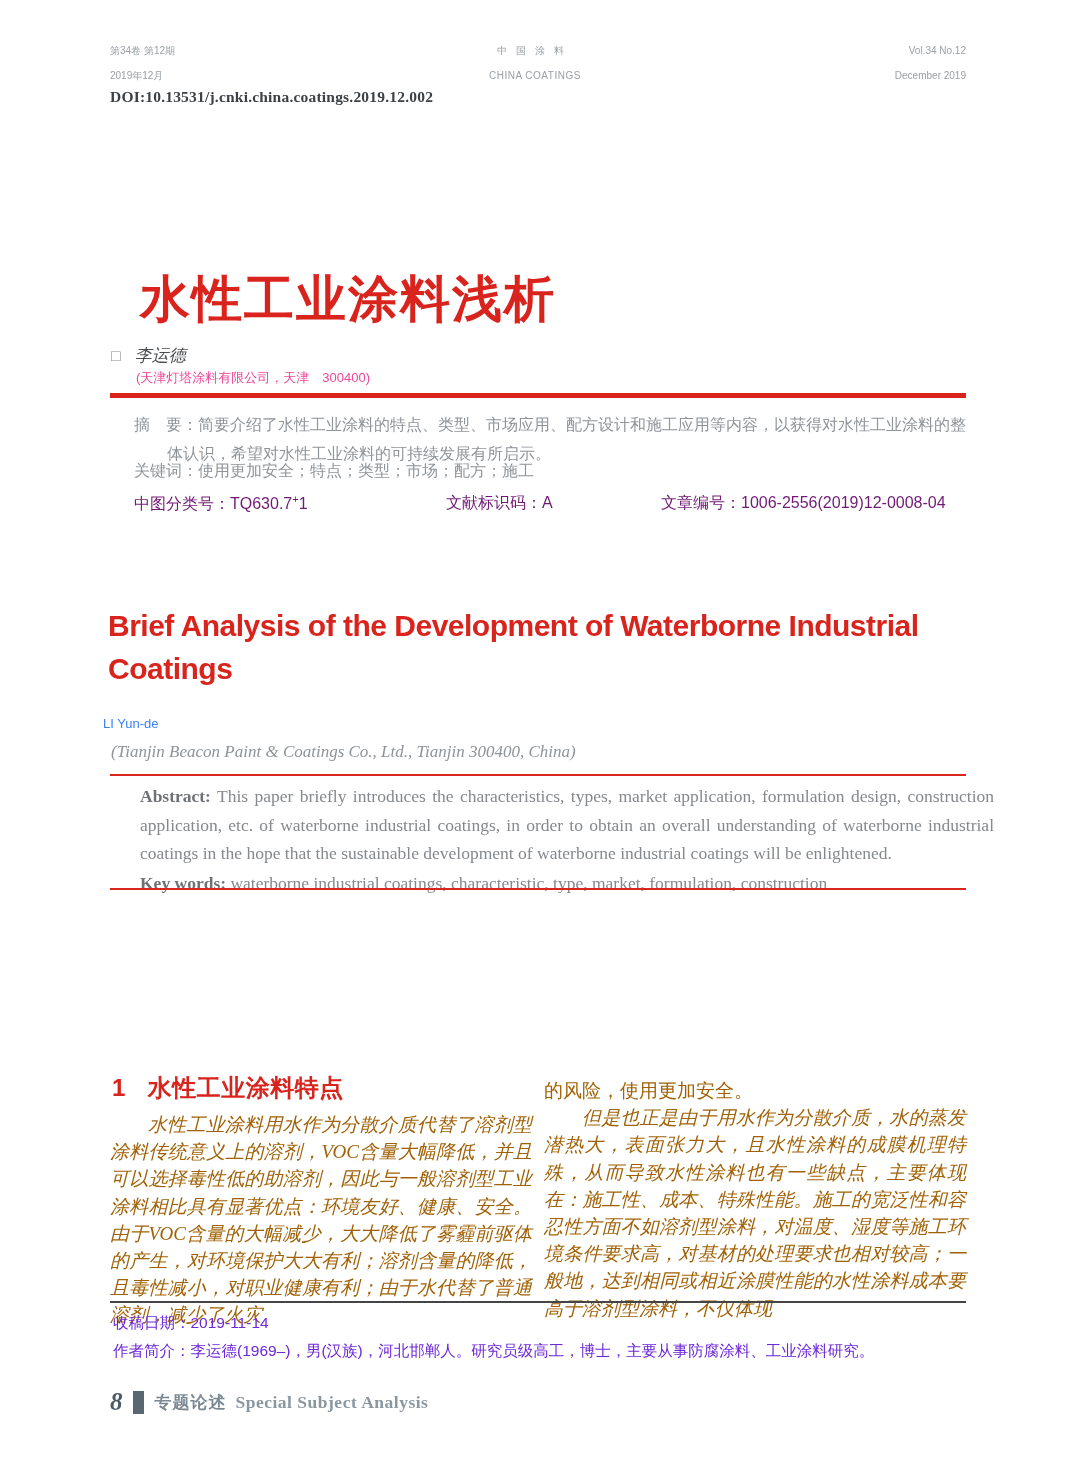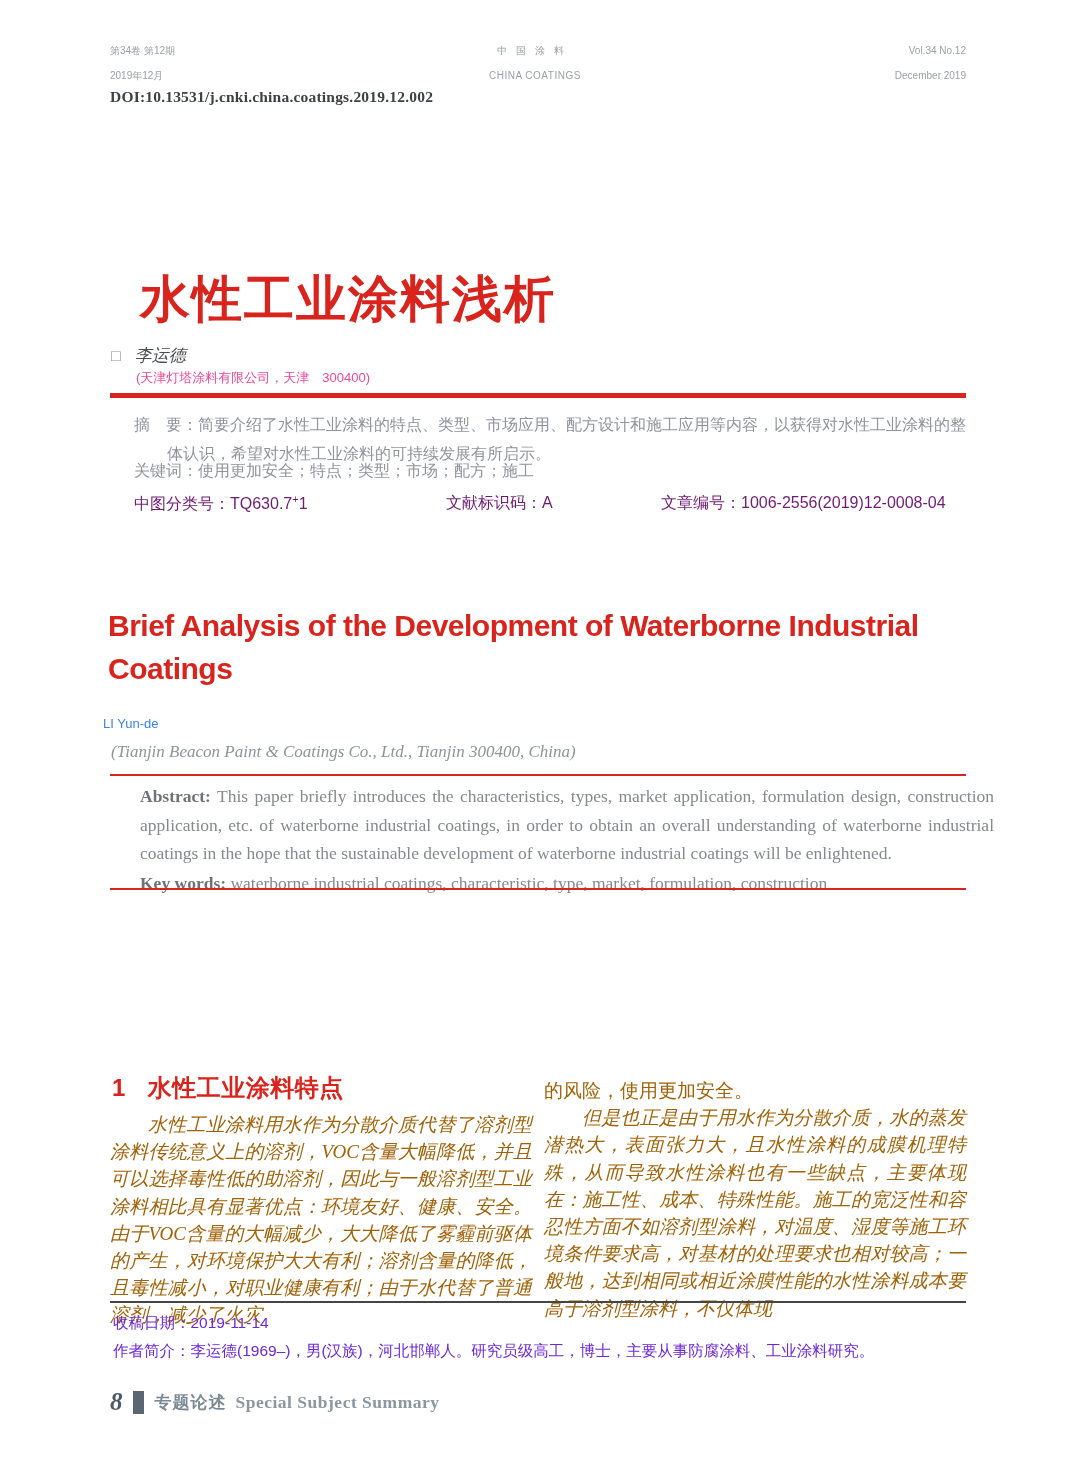--- a/index.html
+++ b/index.html
@@ -185,16 +185,16 @@
   <div class="footnote-rule"></div>
   <div class="footnote">
     <div><span>收稿日期：</span><span>2019-11-14</span></div>
     <div><span>作者简介：</span><span>李运德(1969–)，男(汉族)，河北邯郸人。研究员级高工，博士，主要从事防腐涂料、工业涂料研究。</span></div>
   </div>
 
   <div class="page-footer">
     <span class="pf-number">8</span>
     <span class="pf-bar"></span>
     <span class="pf-section-cn">专题论述</span>
-    <span class="pf-section-en">Special Subject Summary</span>
+    <span class="pf-section-en">Special Subject Analysis</span>
   </div>
 
 </div>
 
 </body></html>

